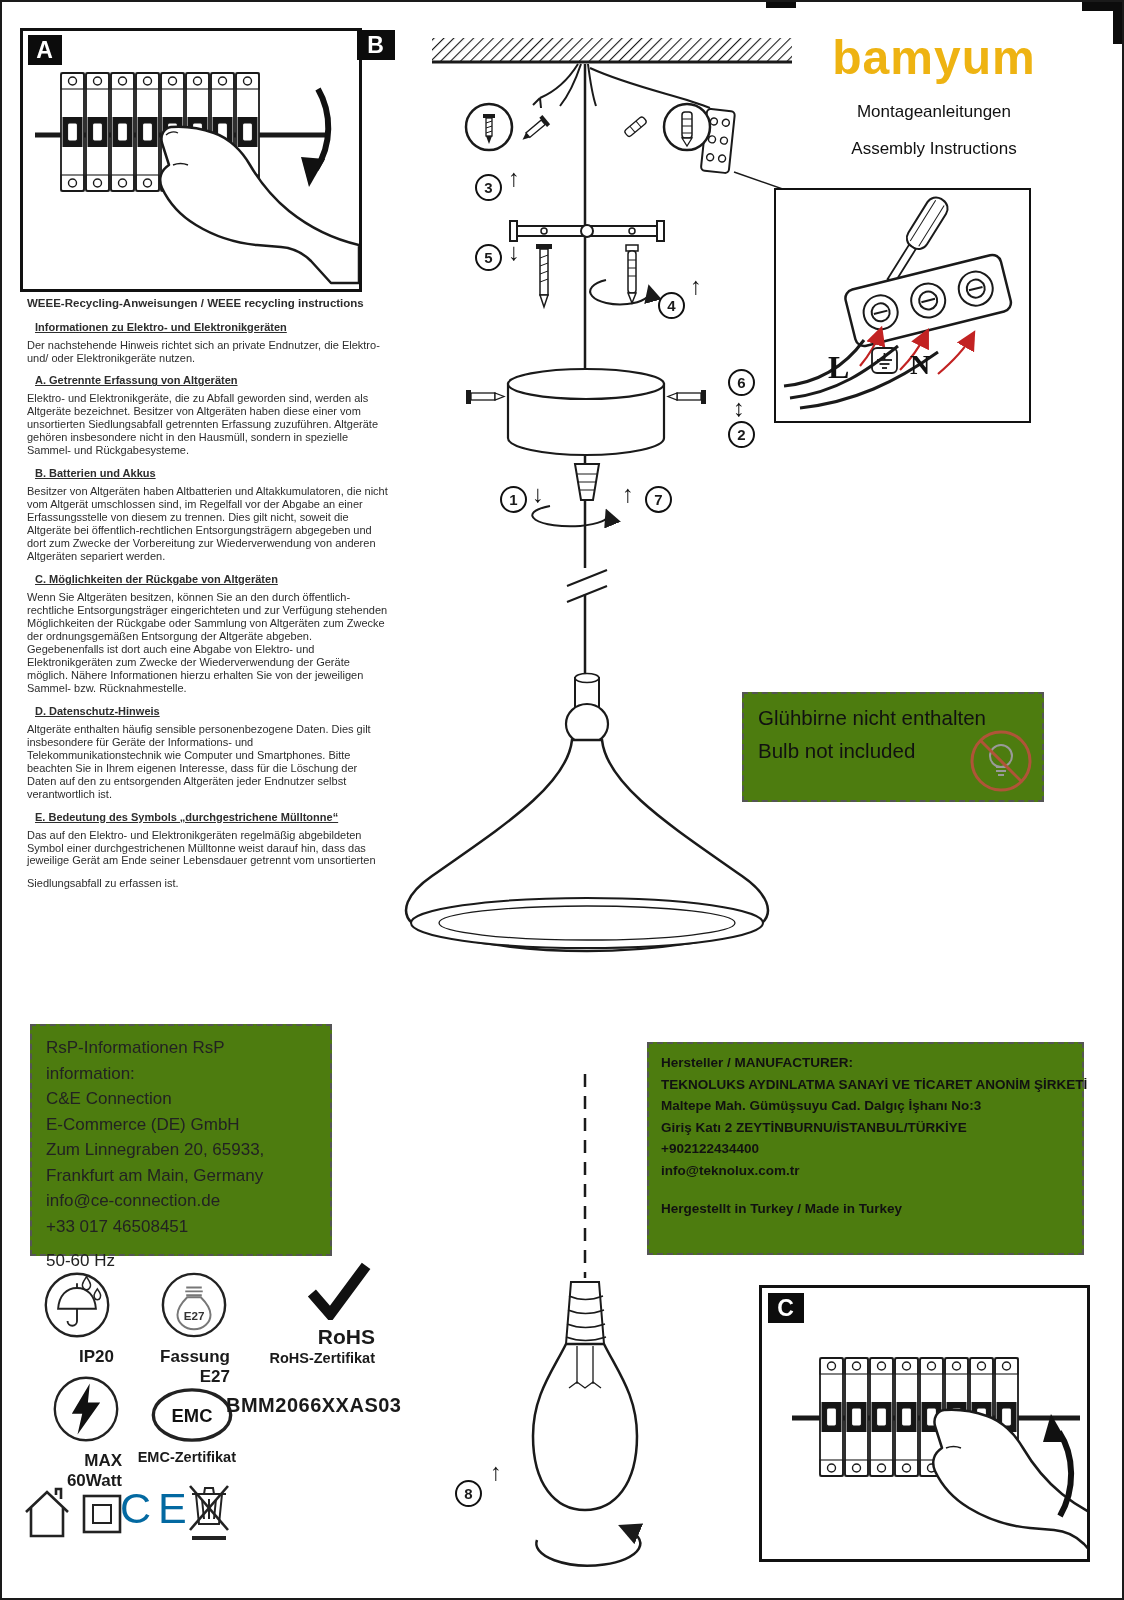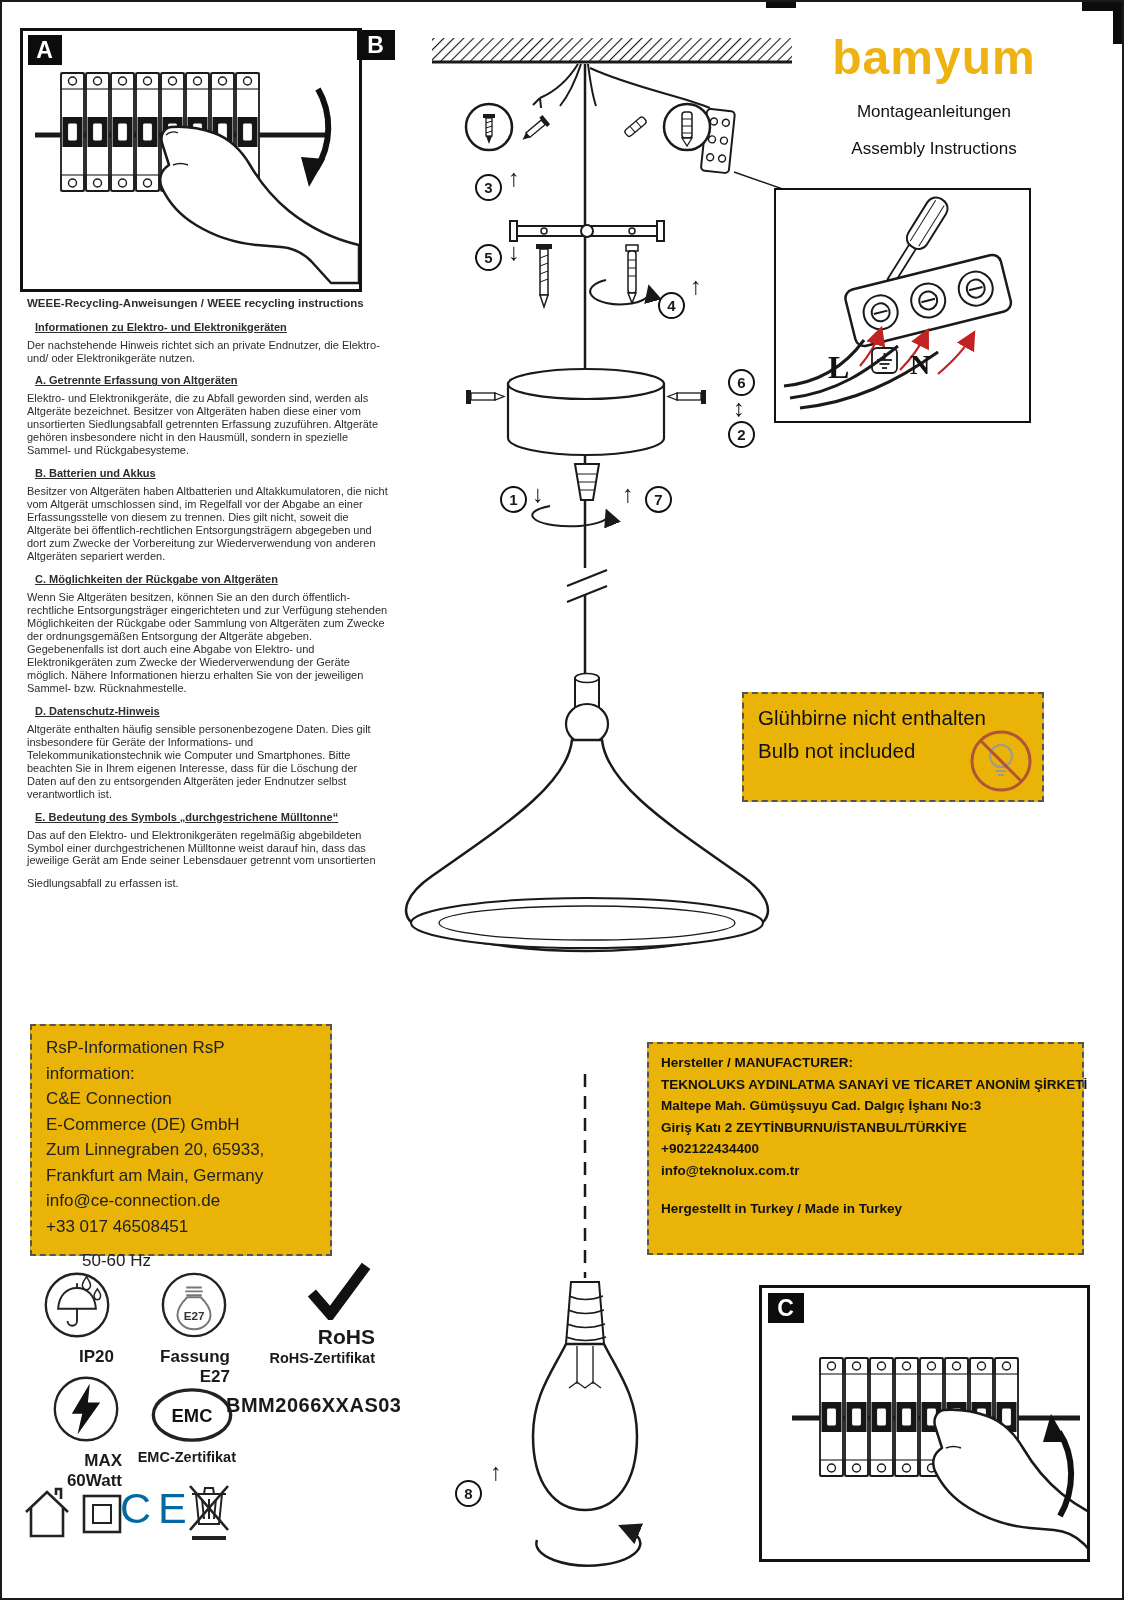--- a/index.html
+++ b/index.html
@@ -29,27 +29,27 @@
 
   
   .weee { position:absolute; left:25px; top:295px; width:362px; font-size:11px;
           line-height:1.18; color:#2d2d2d; }
   .weee .w-title { font-weight:700; font-size:11.5px; margin-bottom:10px; }
   .weee .w-h { font-weight:700; margin:10px 8px 5px;text-decoration:underline; }
   .weee .w-b { margin:0; }
   .weee .closing { margin-top:10px; }
 
   
-  .dashed-box { position:absolute; border:2px dashed #555; background:#eab308; }
+  .dashed-box { position:absolute; border:2px dashed #555; background:#4d7c0f; }
   .bulb-note { left:740px; top:690px; width:302px; height:110px; padding:12px 14px;
                font-size:20.5px; color:#111; }
   .bulb-note .ln { margin-bottom:9px; }
   .rsp { left:28px; top:1022px; width:302px; height:232px; padding:9px 14px;
          font-size:17px; line-height:1.5; color:#222; }
-  .rsp .last { margin-top:9px;margin-left:36px; }
+  .rsp .last { margin-top:9px; }
   .mfr { left:645px; top:1040px; width:437px; height:213px; padding:8px 12px;
          font-size:13.5px; font-weight:700; line-height:1.6; color:#111; }
   .mfr .line { white-space:nowrap; }
   .mfr .foot { margin-top:16px; }
 
   
   .cert { position:absolute; text-align:right; }
   .cert .lbl  { font-weight:700; font-size:17px; margin-top:3px; }
   .cert .lbl2 { font-weight:700; font-size:21px; margin-top:1px; }
   .cert .lbl3 { font-weight:700; font-size:14.5px; margin-top:1px; }

